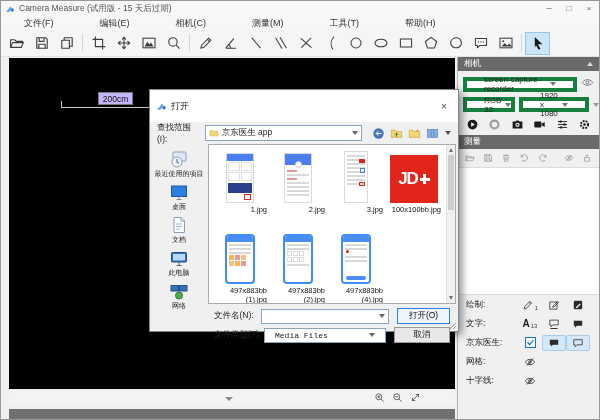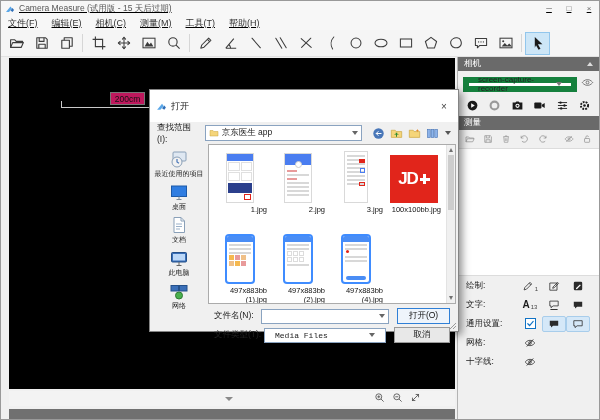--- a/index.html
+++ b/index.html
@@ -1,55 +1,55 @@
 <!DOCTYPE html>
 <html><head>
 <meta charset="utf-8">
 <style>
   * { box-sizing: border-box; margin: 0; padding: 0; }
   html,body { width:600px; height:420px; }
   body { font-family:"Liberation Sans", sans-serif; background:#fff; overflow:hidden; }
-  .window { position:relative; width:600px; height:420px; background:#f0f0f0; border:1px solid #999; overflow:hidden;text-decoration:underline; }
+  .window { position:relative; width:600px; height:420px; background:#f0f0f0; border:1px solid #999; overflow:hidden; }
 
   
   .titlebar { height:15px; background:#f7f7f7; display:flex; align-items:center; padding-left:4px; font-size:8.5px; color:#555; }
   .titlebar .appicon { width:10px; height:10px; margin-right:4px; }
   .win-controls { margin-left:auto; display:flex; }
   .win-controls span { width:20px; text-align:center; font-size:8px; color:#666; line-height:15px; }
 
   
   .menubar { height:14px; display:flex; align-items:center; background:#f7f7f7; font-size:9px; color:#333; }
-  .menubar span { padding:0 7px; line-height:14px; }
+  .menubar span { padding:0 23px; line-height:14px; }
 
   
   .toolbar { height:27px; background:#f5f5f5; border-bottom:1px solid #e2e2e2; display:flex; align-items:center; padding:0 3px; }
   .tbtn { width:25px; height:23px; display:flex; align-items:center; justify-content:center; color:#3c3c3c; }
   .tbtn svg { width:16px; height:16px; }
   .tbtn.selected { background:#cde6f7; border:1px solid #92c6ec; }
   .tsep { width:1px; height:18px; background:#d6d6d6; margin:0 3px; }
 
   
   .main { position:absolute; left:0; top:56px; right:0; bottom:0; }
   .canvas-col { position:absolute; left:0; top:0; width:456px; bottom:0; background:#f0f0f0; }
   .canvas { position:absolute; left:8px; top:1px; width:446px; height:331px; background:#000; }
   .mline { position:absolute; left:52px; top:49px; width:90px; height:1px; background:#c9c9c9; }
   .mtick { position:absolute; left:52px; top:43px; width:1px; height:7px; background:#c9c9c9; }
-  .mlabel { position:absolute; left:101px; top:34px; width:35px; height:13px; background:#be185d; color:#111; font-size:8.5px; text-align:center; line-height:13px; border:1px solid #777; }
+  .mlabel { position:absolute; left:89px; top:34px; width:35px; height:13px; background:#c4b5fd; color:#111; font-size:8.5px; text-align:center; line-height:13px; border:1px solid #777; }
   .canvas-strip { position:absolute; left:8px; top:334px; width:446px; height:15px; background:#f3f3f3; }
   .strip-caret { position:absolute; left:216px; top:6px; width:0; height:0; border-left:4px solid transparent; border-right:4px solid transparent; border-top:4px solid #8a8a8a; }
   .strip-zoom { position:absolute; right:34px; top:1px; display:flex; gap:7px; color:#555; }
   .strip-zoom svg { width:11px; height:11px; }
   .statusbar-dark { position:absolute; left:8px; top:352px; width:446px; height:13px; background:#707070; }
 
   
   .rpanel { position:absolute; left:456px; top:0; right:0; bottom:0; background:#f0f0f0; border-left:1px solid #b3b3b3; }
   .sect-hdr { height:14px; background:#6a6a6a; color:#fff; font-size:8.5px; display:flex; align-items:center; justify-content:space-between; padding:0 6px; }
   .collapse-caret { width:0; height:0; border-left:3px solid transparent; border-right:3px solid transparent; border-bottom:4px solid #ddd; }
   .prow { display:flex; align-items:center; margin:4px 5px 0 5px; gap:4px; }
-  .combo { background:#fff; border:6px solid #15803d; height:15px; display:flex; align-items:center; font-size:8px; color:#222; padding:0 9px; justify-content:space-between; }
+  .combo { background:#fff; border:4px solid #15803d; height:15px; display:flex; align-items:center; font-size:8px; color:#222; padding:0 17px; justify-content:space-between; }
   .combo .arr { width:0; height:0; border-left:3px solid transparent; border-right:3px solid transparent; border-top:4px solid #777; margin-left:4px; }
   .dev-combo { flex:1; }
   .fmt-combo { width:52px; } .res-combo { width:76px; }
   .gray-caret { width:0; height:0; border-left:3.5px solid transparent; border-right:3.5px solid transparent; border-top:4.5px solid #9a9a9a; margin-left:auto; margin-right:2px; }
   .eye-btn { color:#666; } .eye-btn svg { width:13px; height:13px; }
   .cam-btns { display:flex; justify-content:space-between; margin:6px 8px 4px 8px; color:#1b1b1b; }
   .cam-btns svg { width:13px; height:13px; }
   .meas-tools { display:flex; align-items:center; gap:8px; margin:3px 7px; color:#8f8f8f; }
   .meas-tools svg { width:12px; height:12px; }
   .meas-spacer { flex:1; }
@@ -525,20 +525,31 @@
       </div>
       <div class="prow">
         <div class="combo dev-combo">
           <span>screen-capture-recorder</span>
           <span class="arr"></span>
         </div>
         <span class="eye-btn"><svg>
               <use href="#i-eye"></use>
             </svg></span>
       </div>
+      <div class="prow">
+        <div class="combo fmt-combo">
+          <span>RGB 32</span>
+          <span class="arr"></span>
+        </div>
+        <div class="combo res-combo">
+          <span>1920 x 1080</span>
+          <span class="arr"></span>
+        </div>
+        <span class="gray-caret"></span>
+      </div>
       <div class="cam-btns">
         <svg>
             <use href="#i-play"></use>
           </svg>
         <svg>
             <use href="#i-ring"></use>
           </svg>
         <svg>
             <use href="#i-camera"></use>
           </svg>
@@ -610,21 +621,21 @@
               <use href="#i-bubble-u"></use>
             </svg>
           </span>
         <span class="slot">
             <svg>
               <use href="#i-bubble-f"></use>
             </svg>
           </span>
       </div>
       <div class="set-row">
-        <span class="lbl">通用设置:</span>
+        <span class="lbl">京东医生:</span>
         <span class="slot">
             <span class="chk">
               <svg>
                 <use href="#i-check"></use>
               </svg>
             </span>
           </span>
         <span class="slot hl">
             <svg>
               <use href="#i-bubble-f"></use>

